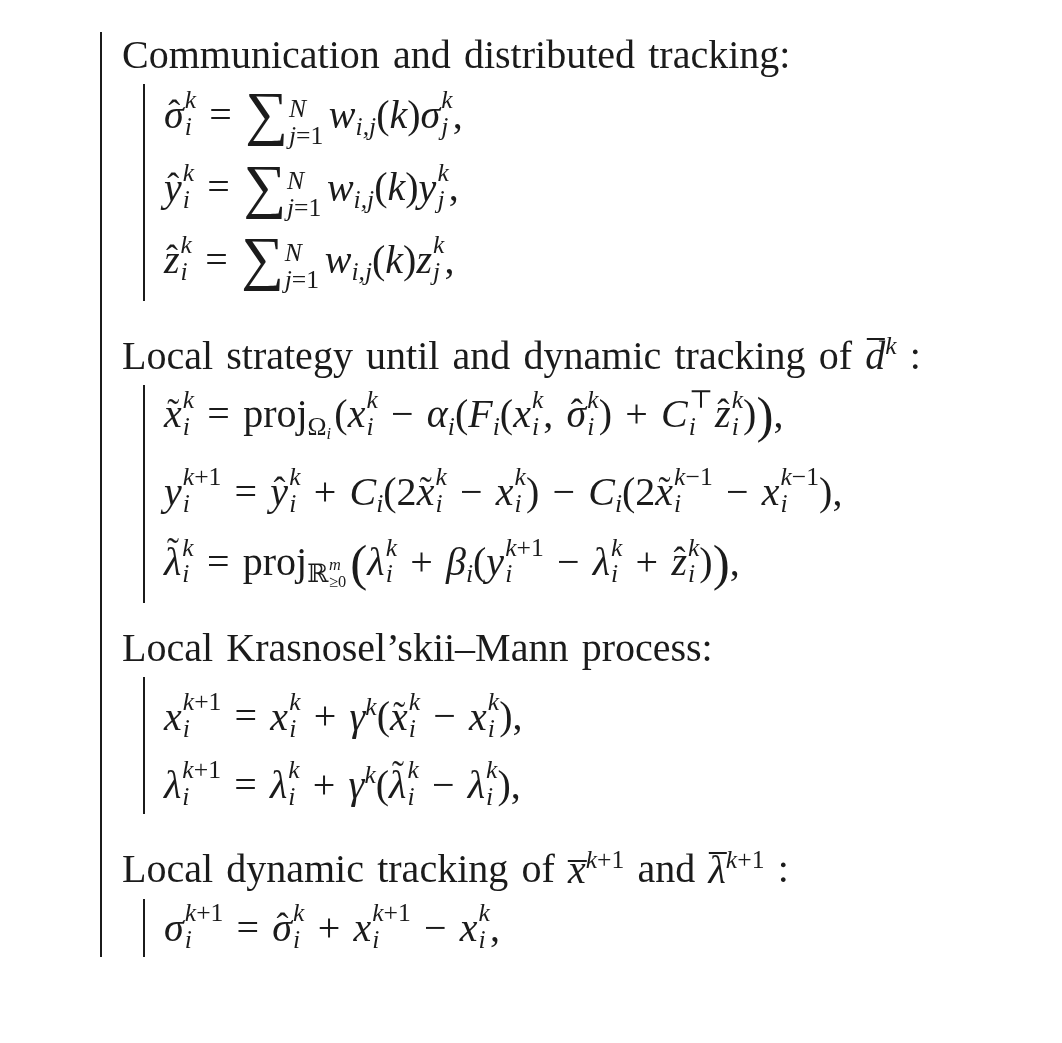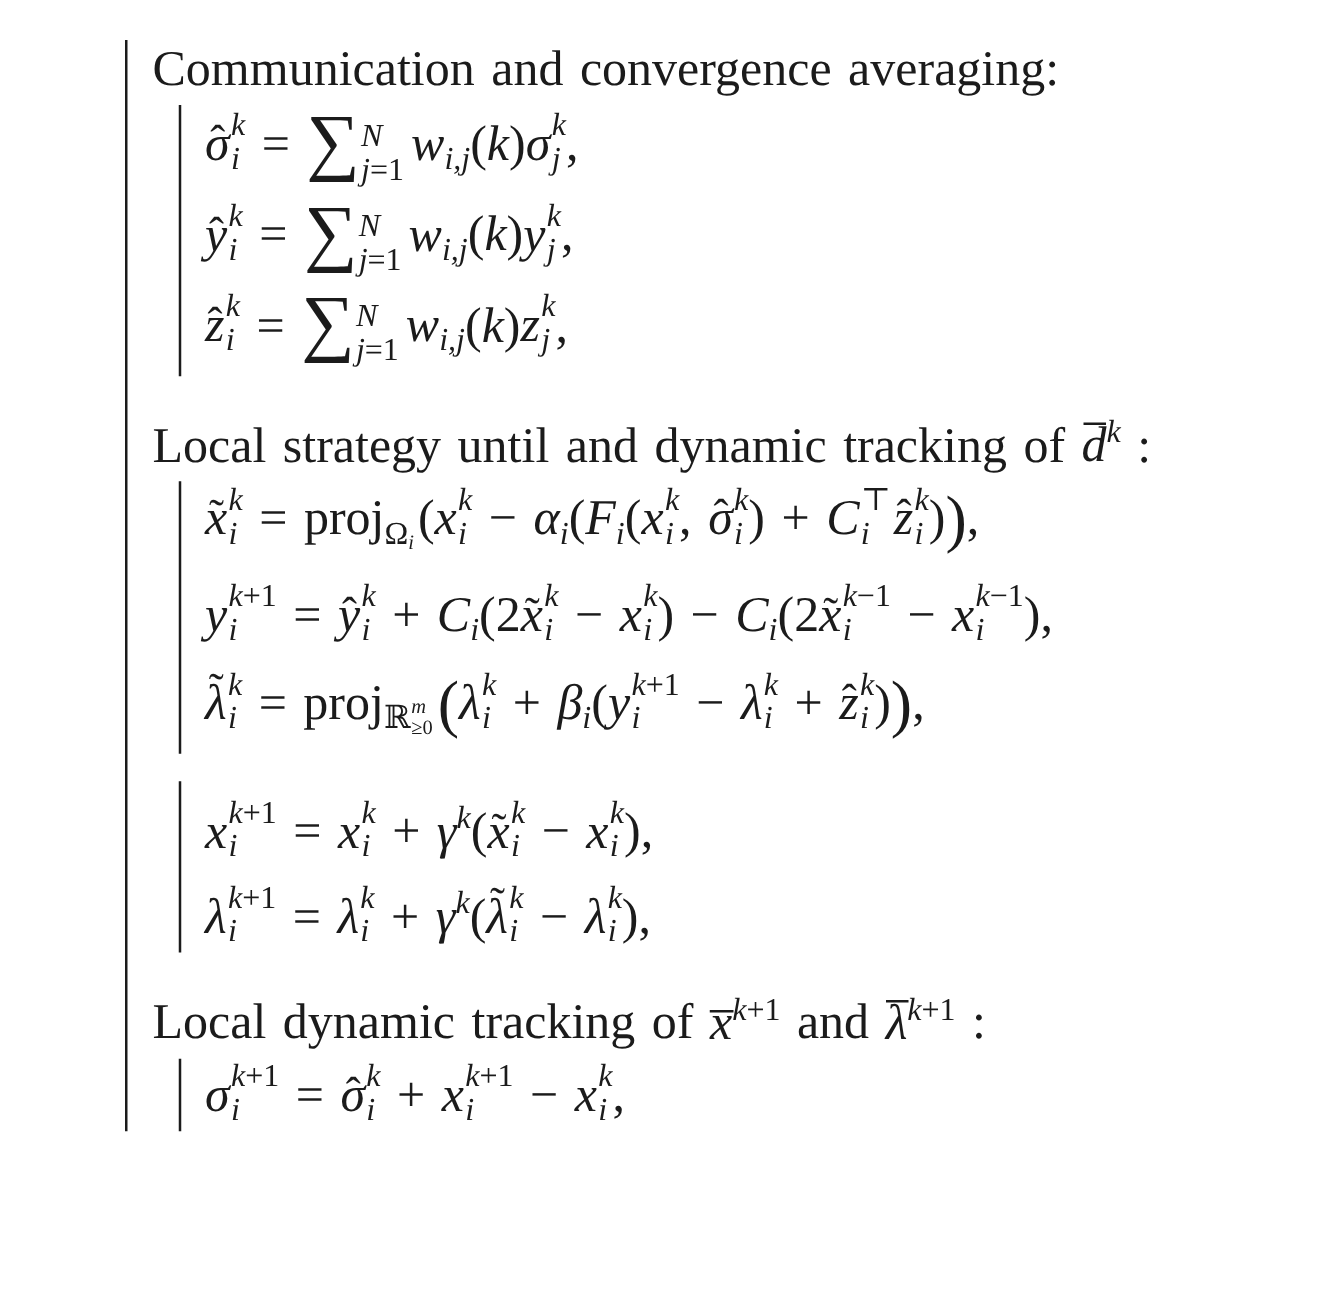--- a/index.html
+++ b/index.html
@@ -52,21 +52,21 @@
   .accw.tall .bacc { top:0.05em; }
 </style>
 </head>
 <body style="background: rgb(255, 255, 255); color: rgb(27, 27, 27);">
 
 <div class="page">
   <div class="outer">
     <div class="vbar"></div>
     <div class="outer-content" id="sections">
         <div class="section">
-          <div class="heading"><span class="mr">Communication and convergence averaging:</span></div>
+          <div class="heading"><span class="mr">Communication and distributed tracking:</span></div>
           <div class="eqgroup">
             <div class="vbar"></div>
             <div class="eqs">
               <div class="eq"><span class="mterm"><span class="accw"><span class="mi">σ</span><span class="acc">ˆ</span></span><span class="ss"><span class="srow"><span class="mi">k</span></span><span class="srow"><span class="mi">i</span></span></span></span><span class="mr"> = </span><span class="mterm"><span class="msum">∑</span><span class="ss ss-sum"><span class="srow"><span class="mi">N</span></span><span class="srow"><span class="mi">j</span><span class="mr">=1</span></span></span></span><span class="msp" style="width: 0.14em;"></span><span class="mterm"><span class="mi">w</span><span class="sub"><span class="mi">i,j</span></span></span><span class="mr">(</span><span class="mi">k</span><span class="mr">)</span><span class="mterm"><span class="mi">σ</span><span class="ss"><span class="srow"><span class="mi">k</span></span><span class="srow"><span class="mi">j</span></span></span></span><span class="mr">,</span></div>
               <div class="eq"><span class="mterm"><span class="accw"><span class="mi">y</span><span class="acc">ˆ</span></span><span class="ss"><span class="srow"><span class="mi">k</span></span><span class="srow"><span class="mi">i</span></span></span></span><span class="mr"> = </span><span class="mterm"><span class="msum">∑</span><span class="ss ss-sum"><span class="srow"><span class="mi">N</span></span><span class="srow"><span class="mi">j</span><span class="mr">=1</span></span></span></span><span class="msp" style="width: 0.14em;"></span><span class="mterm"><span class="mi">w</span><span class="sub"><span class="mi">i,j</span></span></span><span class="mr">(</span><span class="mi">k</span><span class="mr">)</span><span class="mterm"><span class="mi">y</span><span class="ss"><span class="srow"><span class="mi">k</span></span><span class="srow"><span class="mi">j</span></span></span></span><span class="mr">,</span></div>
               <div class="eq"><span class="mterm"><span class="accw"><span class="mi">z</span><span class="acc">ˆ</span></span><span class="ss"><span class="srow"><span class="mi">k</span></span><span class="srow"><span class="mi">i</span></span></span></span><span class="mr"> = </span><span class="mterm"><span class="msum">∑</span><span class="ss ss-sum"><span class="srow"><span class="mi">N</span></span><span class="srow"><span class="mi">j</span><span class="mr">=1</span></span></span></span><span class="msp" style="width: 0.14em;"></span><span class="mterm"><span class="mi">w</span><span class="sub"><span class="mi">i,j</span></span></span><span class="mr">(</span><span class="mi">k</span><span class="mr">)</span><span class="mterm"><span class="mi">z</span><span class="ss"><span class="srow"><span class="mi">k</span></span><span class="srow"><span class="mi">j</span></span></span></span><span class="mr">,</span></div>
             </div>
           </div>
         </div>
         <div class="section">
@@ -74,20 +74,21 @@
           <div class="eqgroup">
             <div class="vbar"></div>
             <div class="eqs">
               <div class="eq"><span class="mterm"><span class="accw"><span class="mi">x</span><span class="acc">˜</span></span><span class="ss"><span class="srow"><span class="mi">k</span></span><span class="srow"><span class="mi">i</span></span></span></span><span class="mr"> = </span><span class="mterm"><span class="mr">proj</span><span class="sub"><span class="mterm"><span class="mr">Ω</span><span class="sub"><span class="mi">i</span></span></span></span></span><span class="msp" style="width: 0.08em;"></span><span class="mr">(</span><span class="mterm"><span class="mi">x</span><span class="ss"><span class="srow"><span class="mi">k</span></span><span class="srow"><span class="mi">i</span></span></span></span><span class="mr"> − </span><span class="mterm"><span class="mi">α</span><span class="sub"><span class="mi">i</span></span></span><span class="mr">(</span><span class="mterm"><span class="mi">F</span><span class="sub"><span class="mi">i</span></span></span><span class="mr">(</span><span class="mterm"><span class="mi">x</span><span class="ss"><span class="srow"><span class="mi">k</span></span><span class="srow"><span class="mi">i</span></span></span></span><span class="mr">, </span><span class="mterm"><span class="accw"><span class="mi">σ</span><span class="acc">ˆ</span></span><span class="ss"><span class="srow"><span class="mi">k</span></span><span class="srow"><span class="mi">i</span></span></span></span><span class="mr">)</span><span class="mr"> + </span><span class="mterm"><span class="mi">C</span><span class="ss"><span class="srow"><span class="mr">⊤</span></span><span class="srow"><span class="mi">i</span></span></span></span><span class="msp" style="width: 0.06em;"></span><span class="mterm"><span class="accw"><span class="mi">z</span><span class="acc">ˆ</span></span><span class="ss"><span class="srow"><span class="mi">k</span></span><span class="srow"><span class="mi">i</span></span></span></span><span class="mr">)</span><span class="mr mbig">)</span><span class="mr">,</span></div>
               <div class="eq"><span class="mterm"><span class="mi">y</span><span class="ss"><span class="srow"><span class="mi">k</span><span class="mr">+1</span></span><span class="srow"><span class="mi">i</span></span></span></span><span class="mr"> = </span><span class="mterm"><span class="accw"><span class="mi">y</span><span class="acc">ˆ</span></span><span class="ss"><span class="srow"><span class="mi">k</span></span><span class="srow"><span class="mi">i</span></span></span></span><span class="mr"> + </span><span class="mterm"><span class="mi">C</span><span class="sub"><span class="mi">i</span></span></span><span class="mr">(2</span><span class="mterm"><span class="accw"><span class="mi">x</span><span class="acc">˜</span></span><span class="ss"><span class="srow"><span class="mi">k</span></span><span class="srow"><span class="mi">i</span></span></span></span><span class="mr"> − </span><span class="mterm"><span class="mi">x</span><span class="ss"><span class="srow"><span class="mi">k</span></span><span class="srow"><span class="mi">i</span></span></span></span><span class="mr">) − </span><span class="mterm"><span class="mi">C</span><span class="sub"><span class="mi">i</span></span></span><span class="mr">(2</span><span class="mterm"><span class="accw"><span class="mi">x</span><span class="acc">˜</span></span><span class="ss"><span class="srow"><span class="mi">k</span><span class="mr">−1</span></span><span class="srow"><span class="mi">i</span></span></span></span><span class="mr"> − </span><span class="mterm"><span class="mi">x</span><span class="ss"><span class="srow"><span class="mi">k</span><span class="mr">−1</span></span><span class="srow"><span class="mi">i</span></span></span></span><span class="mr">),</span></div>
               <div class="eq"><span class="mterm"><span class="accw tall"><span class="mi">λ</span><span class="acc">˜</span></span><span class="ss"><span class="srow"><span class="mi">k</span></span><span class="srow"><span class="mi">i</span></span></span></span><span class="mr"> = </span><span class="mterm"><span class="mr">proj</span><span class="sub"><span class="mterm"><span class="mr">ℝ</span><span class="ss"><span class="srow"><span class="mi">m</span></span><span class="srow"><span class="mr">≥0</span></span></span></span></span></span><span class="msp" style="width: 0.1em;"></span><span class="mr mbig">(</span><span class="mterm"><span class="mi">λ</span><span class="ss"><span class="srow"><span class="mi">k</span></span><span class="srow"><span class="mi">i</span></span></span></span><span class="mr"> + </span><span class="mterm"><span class="mi">β</span><span class="sub"><span class="mi">i</span></span></span><span class="mr">(</span><span class="mterm"><span class="mi">y</span><span class="ss"><span class="srow"><span class="mi">k</span><span class="mr">+1</span></span><span class="srow"><span class="mi">i</span></span></span></span><span class="mr"> − </span><span class="mterm"><span class="mi">λ</span><span class="ss"><span class="srow"><span class="mi">k</span></span><span class="srow"><span class="mi">i</span></span></span></span><span class="mr"> + </span><span class="mterm"><span class="accw"><span class="mi">z</span><span class="acc">ˆ</span></span><span class="ss"><span class="srow"><span class="mi">k</span></span><span class="srow"><span class="mi">i</span></span></span></span><span class="mr">)</span><span class="mr mbig">)</span><span class="mr">,</span></div>
             </div>
           </div>
         </div>
         <div class="section">
+          <div class="heading"><span class="mr">Local Krasnosel’skii–Mann process:</span></div>
           <div class="eqgroup">
             <div class="vbar"></div>
             <div class="eqs">
               <div class="eq"><span class="mterm"><span class="mi">x</span><span class="ss"><span class="srow"><span class="mi">k</span><span class="mr">+1</span></span><span class="srow"><span class="mi">i</span></span></span></span><span class="mr"> = </span><span class="mterm"><span class="mi">x</span><span class="ss"><span class="srow"><span class="mi">k</span></span><span class="srow"><span class="mi">i</span></span></span></span><span class="mr"> + </span><span class="mterm"><span class="mi">γ</span><span class="sup"><span class="mi">k</span></span></span><span class="mr">(</span><span class="mterm"><span class="accw"><span class="mi">x</span><span class="acc">˜</span></span><span class="ss"><span class="srow"><span class="mi">k</span></span><span class="srow"><span class="mi">i</span></span></span></span><span class="mr"> − </span><span class="mterm"><span class="mi">x</span><span class="ss"><span class="srow"><span class="mi">k</span></span><span class="srow"><span class="mi">i</span></span></span></span><span class="mr">),</span></div>
               <div class="eq"><span class="mterm"><span class="mi">λ</span><span class="ss"><span class="srow"><span class="mi">k</span><span class="mr">+1</span></span><span class="srow"><span class="mi">i</span></span></span></span><span class="mr"> = </span><span class="mterm"><span class="mi">λ</span><span class="ss"><span class="srow"><span class="mi">k</span></span><span class="srow"><span class="mi">i</span></span></span></span><span class="mr"> + </span><span class="mterm"><span class="mi">γ</span><span class="sup"><span class="mi">k</span></span></span><span class="mr">(</span><span class="mterm"><span class="accw tall"><span class="mi">λ</span><span class="acc">˜</span></span><span class="ss"><span class="srow"><span class="mi">k</span></span><span class="srow"><span class="mi">i</span></span></span></span><span class="mr"> − </span><span class="mterm"><span class="mi">λ</span><span class="ss"><span class="srow"><span class="mi">k</span></span><span class="srow"><span class="mi">i</span></span></span></span><span class="mr">),</span></div>
             </div>
           </div>
         </div>
         <div class="section">
           <div class="heading"><span class="mr">Local dynamic tracking of </span><span class="mterm"><span class="accw"><span class="mi">x</span><span class="bacc"></span></span><span class="sup"><span class="mi">k</span><span class="mr">+1</span></span></span><span class="mr"> and </span><span class="mterm"><span class="accw tall"><span class="mi">λ</span><span class="bacc"></span></span><span class="sup"><span class="mi">k</span><span class="mr">+1</span></span></span><span class="mr"> :</span></div>

